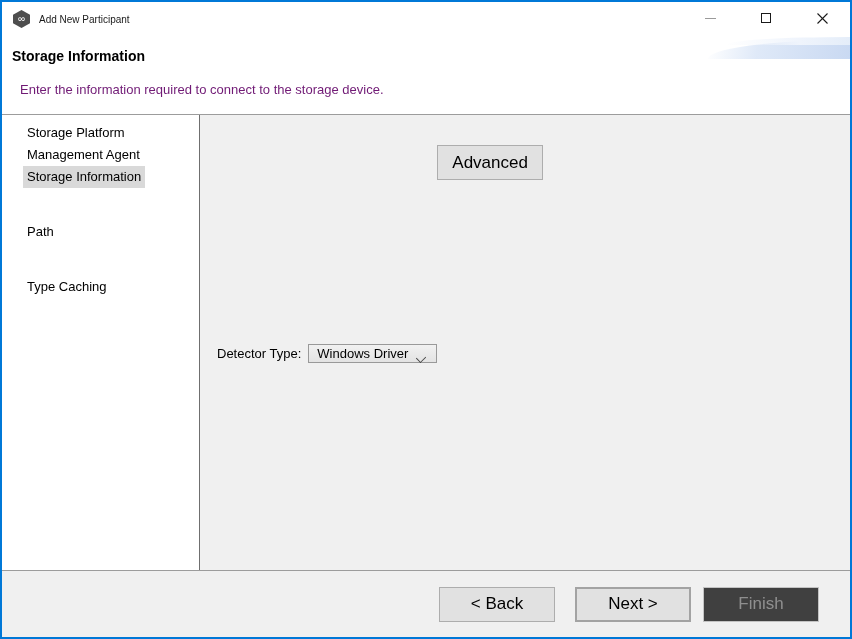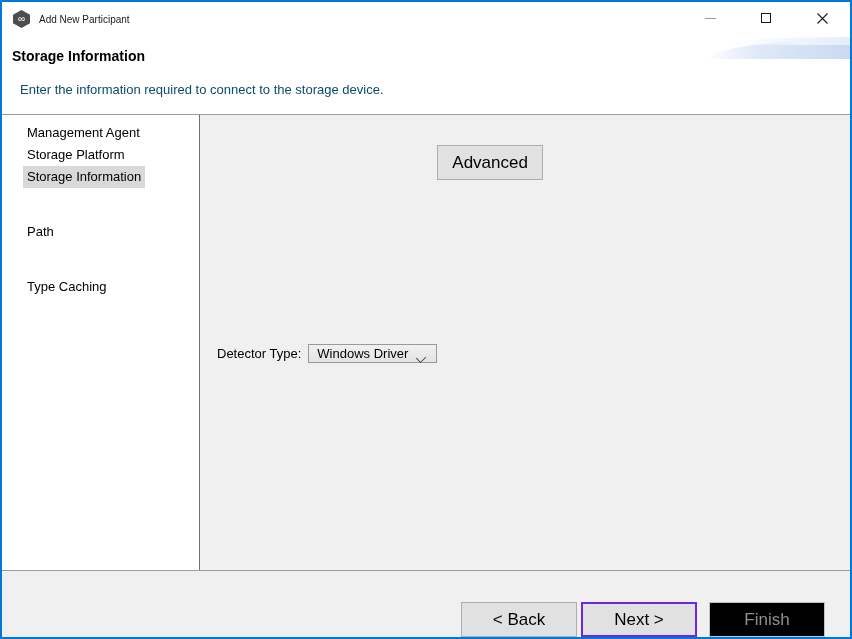--- a/index.html
+++ b/index.html
@@ -52,21 +52,21 @@
     background: #ffffff;
     border-bottom: 1px solid #9c9c9c;
     position: relative;
   }
   .header-title {
     position: absolute; left: 10px; top: 12px;
     font-size: 14px; font-weight: bold; color: #000000;
   }
   .header-desc {
     position: absolute; left: 18px; top: 46px;
-    font-size: 13px; color: #0c4a6e;
+    font-size: 13px; color: #701a75;
   }
   .swoosh {
     position: absolute; right: 0; top: 4px;
     width: 142px; height: 19px;
     background: linear-gradient(100deg, rgba(230,238,250,0) 0%, #dfe9f8 35%, #c9d9f2 100%);
     border-top-left-radius: 100% 100%;
     pointer-events: none;
   }
   .swoosh::before {
     content: ""; position: absolute; left: 18px; right: 0; top: -3px; height: 8px;
@@ -127,28 +127,28 @@
     background: #e1e1e1;
     border: 1px solid #adadad;
     font-family: "Liberation Sans", sans-serif;
     font-size: 17px; color: #000000;
     cursor: default;
   }
   .footer {
     flex: 0 0 67px; height: 67px;
     background: #f0f0f0;
     border-top: 1px solid #9c9c9c;
-    display: flex; align-items: flex-end; justify-content: flex-end;
-    padding-right: 11px;
+    display: flex; align-items: center; justify-content: flex-end;
+    padding-right: 17px;
   }
   .footer .btn { width: 116px; min-width: 116px; }
   .btn-back { margin-right: 4px; }
-  .btn-next { border: 2px solid #6d28d9; margin-right: 12px; }
+  .btn-next { border: 2px solid #a3a3a3; margin-right: 12px; margin-left: 16px; }
   .btn-finish {
-    background: #000000; border-color: #c3c3c3; color: #8f8f8f;
+    background: #404040; border-color: #c3c3c3; color: #8f8f8f;
     margin-right: 14px;
   }
 </style>
 </head>
 <body>
 
 <div class="window">
 
   <div class="titlebar">
     <span class="app-icon">∞</span>
@@ -170,22 +170,22 @@
   </div>
 
   <div class="header">
     <div class="header-title">Storage Information</div>
     <div class="header-desc">Enter the information required to connect to the storage device.</div>
     <div class="swoosh"></div>
   </div>
 
   <div class="body">
     <div class="sidebar">
+      <div class="step">Storage Platform</div>
       <div class="step">Management Agent</div>
-      <div class="step">Storage Platform</div>
       <div class="step selected">Storage Information</div>
       <div class="step disabled">Path</div>
       <div class="step disabled">Type Caching</div>
     </div>
 
     <div class="content">
       <div class="field-row">
         <span class="field-label">Detector Type:</span>
         <div class="combo">
           <span>Windows Driver</span>

